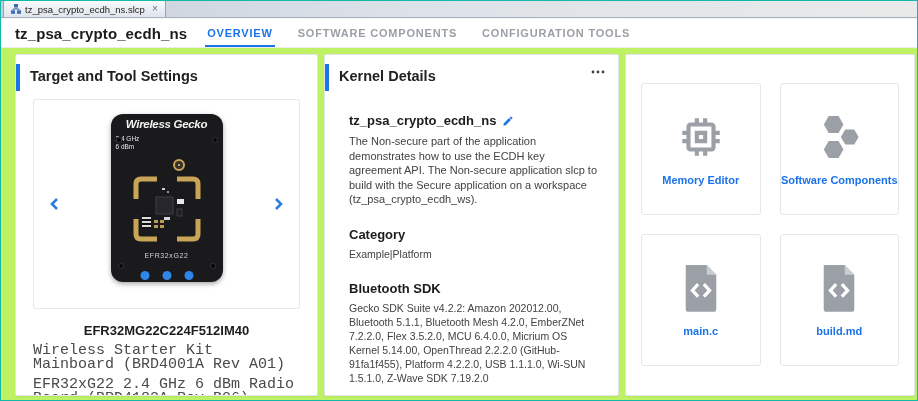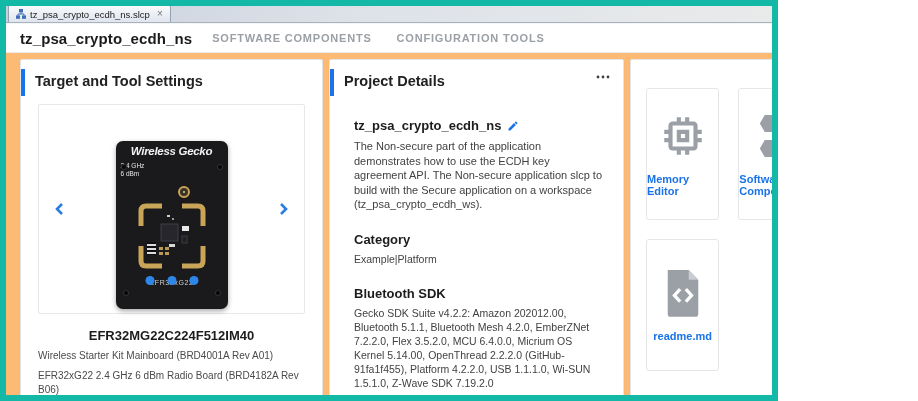--- a/index.html
+++ b/index.html
@@ -1,19 +1,19 @@
 <!DOCTYPE html>
 <html><head>
 <meta charset="utf-8">
 <style>
   html,body{margin:0;padding:0;background:#fff;}
   *{box-sizing:border-box;}
   .window{
-    width:778px;height:401px;position:relative;overflow:hidden;
-    border:6px solid #14b8a6;background:#f4f5f6;
+    width:918px;height:401px;position:relative;overflow:hidden;
+    border:1px solid #14b8a6;background:#f4f5f6;
     font-family:"Liberation Sans", sans-serif;
     -webkit-font-smoothing:antialiased;
   }
   
   .tabstrip{
     height:17px;background:linear-gradient(to right,#c7cfdb 0%,#dde2e9 45%,#e9eaea 100%);
     border-bottom:1px solid #a8b1bc;display:flex;align-items:flex-end;
   }
   .editor-tab{
     margin-left:2px;height:17px;display:flex;align-items:center;gap:4px;
@@ -31,74 +31,74 @@
   .header-tabs{display:flex;margin-left:18px;gap:21px;}
   .htab{
     display:flex;align-items:center;position:relative;font-size:11px;
     letter-spacing:.8px;color:#9aa0a6;font-weight:bold;cursor:pointer;padding:0 2px;
   }
   .htab.active{color:#1a73e8;}
   .htab.active::after{content:"";position:absolute;left:0;right:0;bottom:0;height:2px;background:#1a73e8;}
   
   .content{
     position:absolute;top:47px;left:0;right:0;bottom:0;
-    display:flex;gap:6px;padding:6px 2px 4px 14px;background:#fdba74;
+    display:flex;gap:6px;padding:6px 2px 4px 14px;background:#bef264;
   }
   .card{
     background:#fff;border:1px solid #e3e6e9;border-radius:2px;
     box-shadow:0 1px 2px rgba(0,0,0,.05);position:relative;overflow:hidden;height:342px;
   }
   .card-1{flex:0 0 303px;}
   .card-2{flex:0 0 295px;}
   .card-3{flex:0 0 290px;}
   .card-title-row{position:relative;padding:13px 14px 0 14px;display:flex;align-items:center;}
   .accent{position:absolute;left:0;top:9px;width:4px;height:27px;background:#1a73e8;}
   .card-title{font-size:14.5px;font-weight:bold;color:#212121;}
   .kebab{position:absolute;right:13px;top:14px;cursor:pointer;line-height:0;}
   
   .image-box{
     margin:15px 17px 0 17px;height:210px;border:1px solid #e8e8e8;border-radius:2px;
     position:relative;background:#fff;
   }
   .chev{position:absolute;top:96px;width:16px;height:16px;cursor:pointer;line-height:0;}
   .chev.left{left:13px;} .chev.right{right:13px;}
   .board{
-    position:absolute;left:50%;transform:translateX(-50%);top:36px;width:112px;height:168px;
-    background:#1a1a1d;border-radius:7px;box-shadow:0 2px 5px rgba(0,0,0,.35);
+    position:absolute;left:50%;transform:translateX(-50%);top:14px;width:112px;height:168px;
+    background:#1a1a1d;border-radius:12px;box-shadow:0 2px 5px rgba(0,0,0,.35);
   }
   .board-brand{
     position:absolute;top:4px;left:0;right:0;text-align:center;color:#f2f2f2;
     font-size:11.5px;font-weight:bold;font-style:italic;letter-spacing:-.3px;white-space:nowrap;
   }
   .board-freq{position:absolute;top:21px;left:5px;color:#e6e6e6;font-size:6.5px;line-height:8px;}
   .antenna{
     position:absolute;top:45px;left:62px;width:12px;height:12px;border-radius:50%;
     background:#3a3226;border:2px solid #c9a557;
   }
   .antenna::after{content:"";position:absolute;left:3px;top:3px;width:2px;height:2px;border-radius:50%;background:#e7cf92;}
   .board-svg{position:absolute;top:62px;left:22px;}
   .board-chiplabel{
     position:absolute;bottom:23px;left:0;right:0;text-align:center;color:#d4d4d4;
     font-size:7px;letter-spacing:.6px;
   }
   .hole{position:absolute;width:4px;height:4px;border-radius:50%;background:#060606;box-shadow:0 0 0 1px #2f2f33;}
   .dots{position:absolute;top:171px;left:50%;transform:translateX(-50%);display:flex;gap:13px;}
   .dot{width:9px;height:9px;border-radius:50%;background:#2e86e8;cursor:pointer;}
   .part-number{margin:14px 17px 0 17px;font-size:13px;font-weight:bold;color:#1c1c1c;text-align:center;}
-  .board-desc{margin:6px 17px 0 17px;font-size:10px;color:#4a4a4a;line-height:14px;}
+  .board-desc{margin:6px 17px 0 17px;font-size:15px;color:#4a4a4a;line-height:14px;font-family:Liberation Mono, monospace;}
   
   .c2-body{padding:0 20px 0 24px;}
   .project-name-row{margin-top:29px;display:flex;align-items:center;gap:6px;}
   .project-name{font-size:13px;font-weight:bold;color:#1c1c1c;}
   .edit-icon{cursor:pointer;line-height:0;}
   .description{margin-top:6px;font-size:11px;line-height:14.5px;color:#424242;}
   .section-heading{margin-top:20px;font-size:13px;font-weight:bold;color:#1c1c1c;}
   .section-value{margin-top:5px;font-size:10.5px;color:#424242;line-height:14px;}
   
-  .tiles{margin:28px 15px 0 15px;display:grid;grid-template-columns:1fr 1fr 1fr;gap:19px 19px;}
+  .tiles{margin:28px 15px 0 15px;display:grid;grid-template-columns:1fr 1fr;gap:19px 19px;}
   .tile{
     height:132px;border:1px solid #e4e6e9;border-radius:3px;background:#fff;
     display:flex;flex-direction:column;align-items:center;justify-content:center;gap:12px;cursor:pointer;
   }
   .tile-label{font-size:11px;font-weight:bold;color:#1a73e8;}
 </style>
 </head>
 <body>
 
 <div class="window">
@@ -114,20 +114,21 @@
         </svg>
       </span>
       <span>tz_psa_crypto_ecdh_ns.slcp</span>
       <span class="close">×</span>
     </div>
   </div>
 
   <div class="header">
     <div class="header-title">tz_psa_crypto_ecdh_ns</div>
     <div class="header-tabs">
+      <div class="htab active">OVERVIEW</div>
       <div class="htab">SOFTWARE COMPONENTS</div>
       <div class="htab">CONFIGURATION TOOLS</div>
     </div>
   </div>
 
   <div class="content">
 
     <div class="card card-1">
       <div class="card-title-row">
         <div class="accent"></div>
@@ -189,21 +190,21 @@
       </div>
       <div class="part-number">EFR32MG22C224F512IM40</div>
       <div class="board-desc">Wireless Starter Kit Mainboard (BRD4001A Rev A01)</div>
       <div class="board-desc">EFR32xG22 2.4 GHz 6 dBm Radio Board (BRD4182A Rev B06)</div>
 
     </div>
 
     <div class="card card-2">
       <div class="card-title-row">
         <div class="accent"></div>
-        <div class="card-title">Project Details</div>
+        <div class="card-title">Kernel Details</div>
         <span class="kebab">
           <svg width="14" height="6" viewBox="0 0 14 6">
             <circle cx="2" cy="3" r="1.4" fill="#3c4043"></circle>
               <circle cx="7" cy="3" r="1.4" fill="#3c4043"></circle>
               <circle cx="12" cy="3" r="1.4" fill="#3c4043"></circle>
           </svg>
         </span>
       </div>
       <div class="c2-body">
         <div class="project-name-row">
@@ -260,20 +261,20 @@
 
         <div class="tile">
           <span style="line-height:0;">
             <svg width="42" height="50" viewBox="0 0 44 52">
               <path d="M6 2 H28 L38 12 V48 a3 3 0 0 1 -3 3 H9 a3 3 0 0 1 -3 -3 Z" fill="#9aa0a6"></path>
               <path d="M28 2 L38 12 H28 Z" fill="#c9cdd2"></path>
               <path d="M19 22 L13 28.5 L19 35" stroke="#fff" stroke-width="3.4" fill="none"></path>
               <path d="M25 22 L31 28.5 L25 35" stroke="#fff" stroke-width="3.4" fill="none"></path>
             </svg>
           </span>
-          <span class="tile-label">readme.md</span>
+          <span class="tile-label">build.md</span>
         </div>
 
       </div>
     </div>
 
   </div>
 </div>
 
 </body></html>

